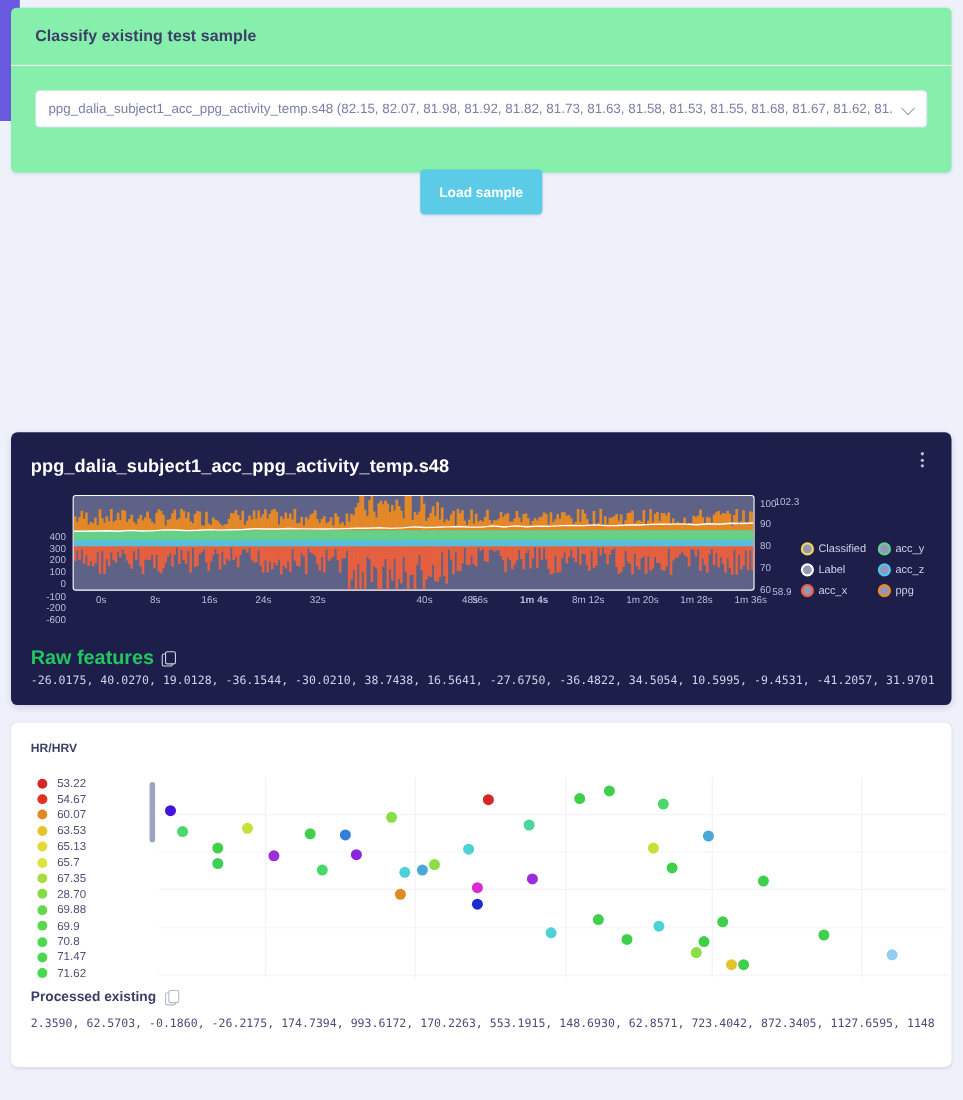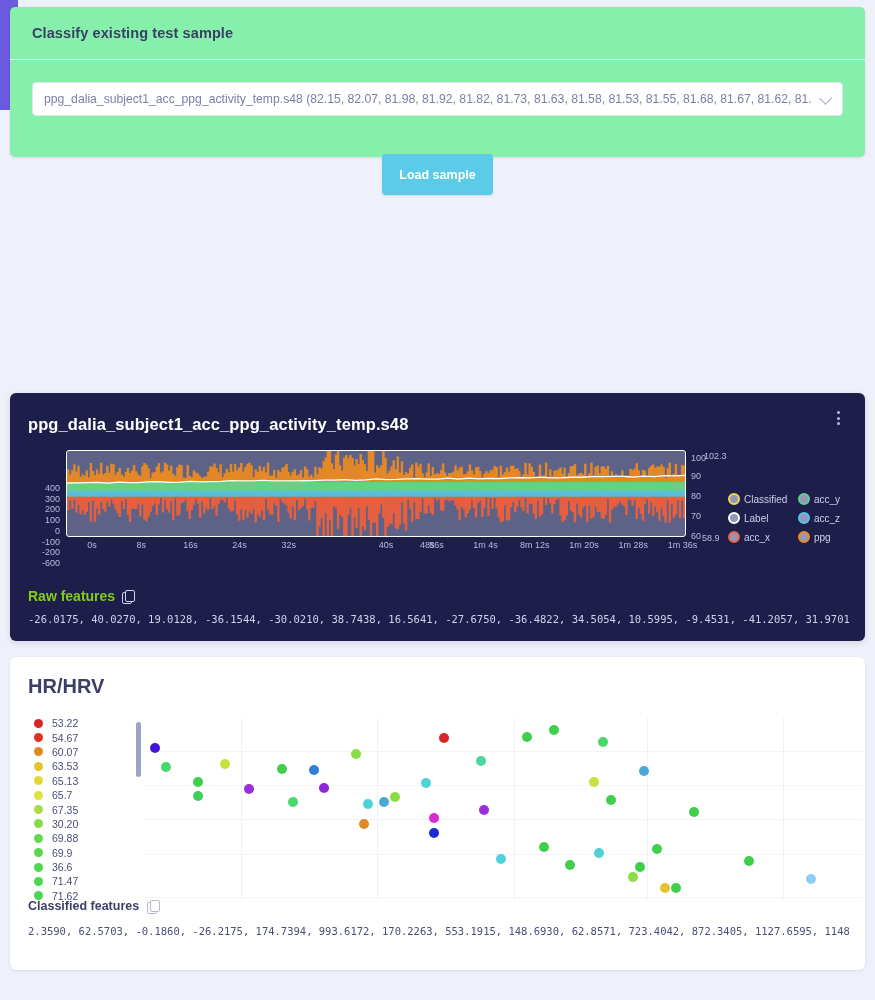--- a/index.html
+++ b/index.html
@@ -114,41 +114,41 @@
   .lg-dot {
     width: 12px; height: 12px; border-radius: 50%;
     background: #9497b9; border: 2px solid #fff; flex: 0 0 auto;
   }
   .lg-label { font-size: 10px; color: #cfd1e8; white-space: nowrap; }
 
   .feat-head {
     position: absolute; left: 18px; top: 195px;
     display: flex; align-items: center; gap: 7px;
   }
-  .feat-head-t { font-size: 14px; font-weight: bold; color: #84cc16; }
+  .feat-head-t { font-size: 18px; font-weight: bold; color: #22c55e; }
   .copy-ico { width: 12px; height: 13px; position: relative; cursor: pointer; }
   .copy-ico::before, .copy-ico::after {
     content: ''; position: absolute; border: 1.2px solid #cfd1e8; border-radius: 2px;
   }
   .copy-ico::before { left: 0; top: 2px; width: 8px; height: 10px; }
   .copy-ico::after  { left: 3px; top: 0;  width: 8px; height: 10px; background: #1e1e4b; }
   .feat-values {
     position: absolute; left: 18px; top: 220px; width: 822px;
     font-family: "DejaVu Sans Mono", monospace; font-size: 10.5px;
     color: #cfd2ea; white-space: nowrap; overflow: hidden;
   }
 
   
   .card-hr {
     position: absolute; left: 10px; top: 657px; width: 855px; height: 313px;
     background: #ffffff; border-radius: 6px;
     box-shadow: 0 1px 3px rgba(40,40,90,.10);
     padding: 18px 18px 0 18px;
   }
-  .hr-title { font-size: 20px; font-weight: bold; color: #3b3f66; }
+  .hr-title { font-size: 11px; font-weight: bold; color: #3b3f66; }
 
   .hr-body { position: relative; margin-top: 18px; height: 190px; }
   .hr-legend {
     position: absolute; left: 6px; top: 0; width: 92px;
   }
   .hr-lg-row { display: flex; align-items: center; gap: 9px; height: 14.4px; }
   .hr-lg-dot { width: 9px; height: 9px; border-radius: 50%; flex: 0 0 auto; }
   .hr-lg-val { font-size: 10.5px; color: #4a4e78; }
 
   .hr-scroll {
@@ -847,21 +847,21 @@
         </div>
       <div class="ax-bottom" id="ax-bottom">
           <span style="left: 26px;">0s</span>
           <span style="left: 75.2px;">8s</span>
           <span style="left: 124.4px;">16s</span>
           <span style="left: 173.6px;">24s</span>
           <span style="left: 222.8px;">32s</span>
           <span style="left: 272px; margin-left: 48px;">40s</span>
           <span style="left: 321.2px; margin-left: 40px;">48s</span>
           <span style="left: 370.4px;">56s</span>
-          <span style="left: 419.6px;">1m 4s</span>
+          <span style="left: 419.6px; font-weight: bold;">1m 4s</span>
           <span style="left: 468.8px;">8m 12s</span>
           <span style="left: 518px;">1m 20s</span>
           <span style="left: 567.2px;">1m 28s</span>
           <span style="left: 616.4px;">1m 36s</span>
         </div>
     </div>
 
     <div class="raw-legend" id="raw-legend">
         <div class="lg-item">
           <span class="lg-dot" style="border-color: rgb(242, 217, 78);"></span>
@@ -924,33 +924,33 @@
           <div class="hr-lg-row">
             <span class="hr-lg-dot" style="background: rgb(221, 226, 60);"></span>
             <span class="hr-lg-val">65.7</span>
           </div>
           <div class="hr-lg-row">
             <span class="hr-lg-dot" style="background: rgb(168, 220, 65);"></span>
             <span class="hr-lg-val">67.35</span>
           </div>
           <div class="hr-lg-row">
             <span class="hr-lg-dot" style="background: rgb(134, 219, 71);"></span>
-            <span class="hr-lg-val">30.20</span>
+            <span class="hr-lg-val">28.70</span>
           </div>
           <div class="hr-lg-row">
             <span class="hr-lg-dot" style="background: rgb(99, 216, 76);"></span>
             <span class="hr-lg-val">69.88</span>
           </div>
           <div class="hr-lg-row">
             <span class="hr-lg-dot" style="background: rgb(90, 216, 77);"></span>
             <span class="hr-lg-val">69.9</span>
           </div>
           <div class="hr-lg-row">
             <span class="hr-lg-dot" style="background: rgb(78, 216, 78);"></span>
-            <span class="hr-lg-val">36.6</span>
+            <span class="hr-lg-val">70.8</span>
           </div>
           <div class="hr-lg-row">
             <span class="hr-lg-dot" style="background: rgb(73, 216, 79);"></span>
             <span class="hr-lg-val">71.47</span>
           </div>
           <div class="hr-lg-row">
             <span class="hr-lg-dot" style="background: rgb(69, 216, 80);"></span>
             <span class="hr-lg-val">71.62</span>
           </div>
         </div>
@@ -1002,19 +1002,19 @@
           <div class="pt" style="left: 496.165px; top: 149.377px; background: rgb(62, 208, 74);"></div>
           <div class="pt" style="left: 489.392px; top: 158.821px; background: rgb(137, 222, 70);"></div>
           <div class="pt" style="left: 604.542px; top: 142.509px; background: rgb(62, 208, 74);"></div>
           <div class="pt" style="left: 520.719px; top: 169.981px; background: rgb(229, 195, 44);"></div>
           <div class="pt" style="left: 531.726px; top: 169.981px; background: rgb(62, 208, 74);"></div>
           <div class="pt" style="left: 667.198px; top: 161.396px; background: rgb(144, 205, 240);"></div>
         </div>
     </div>
 
     <div class="pf-head">
-      <span class="pf-head-t">Classified features</span>
+      <span class="pf-head-t">Processed existing</span>
       <span class="copy-ico-lt"></span>
     </div>
     <div class="pf-values">2.3590, 62.5703, -0.1860, -26.2175, 174.7394, 993.6172, 170.2263, 553.1915, 148.6930, 62.8571, 723.4042, 872.3405, 1127.6595, 1148.9362, 255.3191,…</div>
   </div>
 
 </div>
 
 </body></html>

